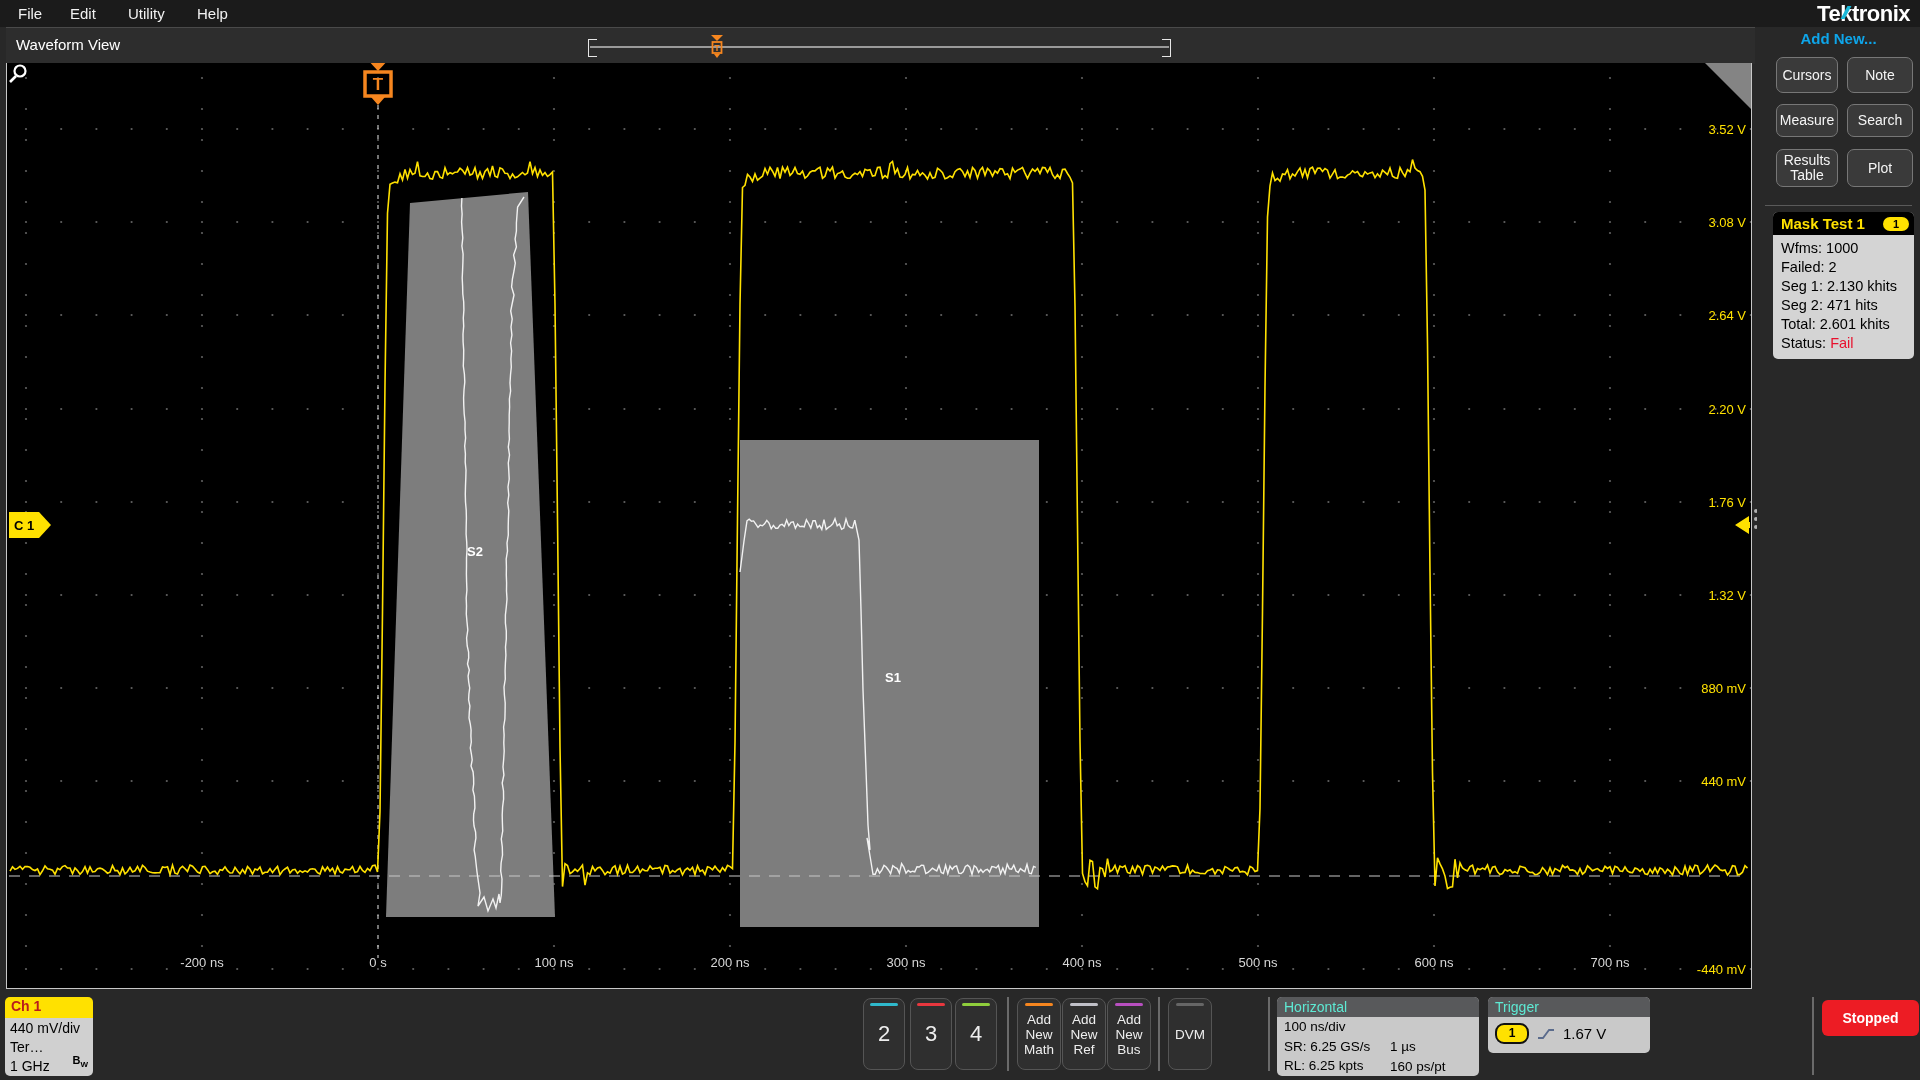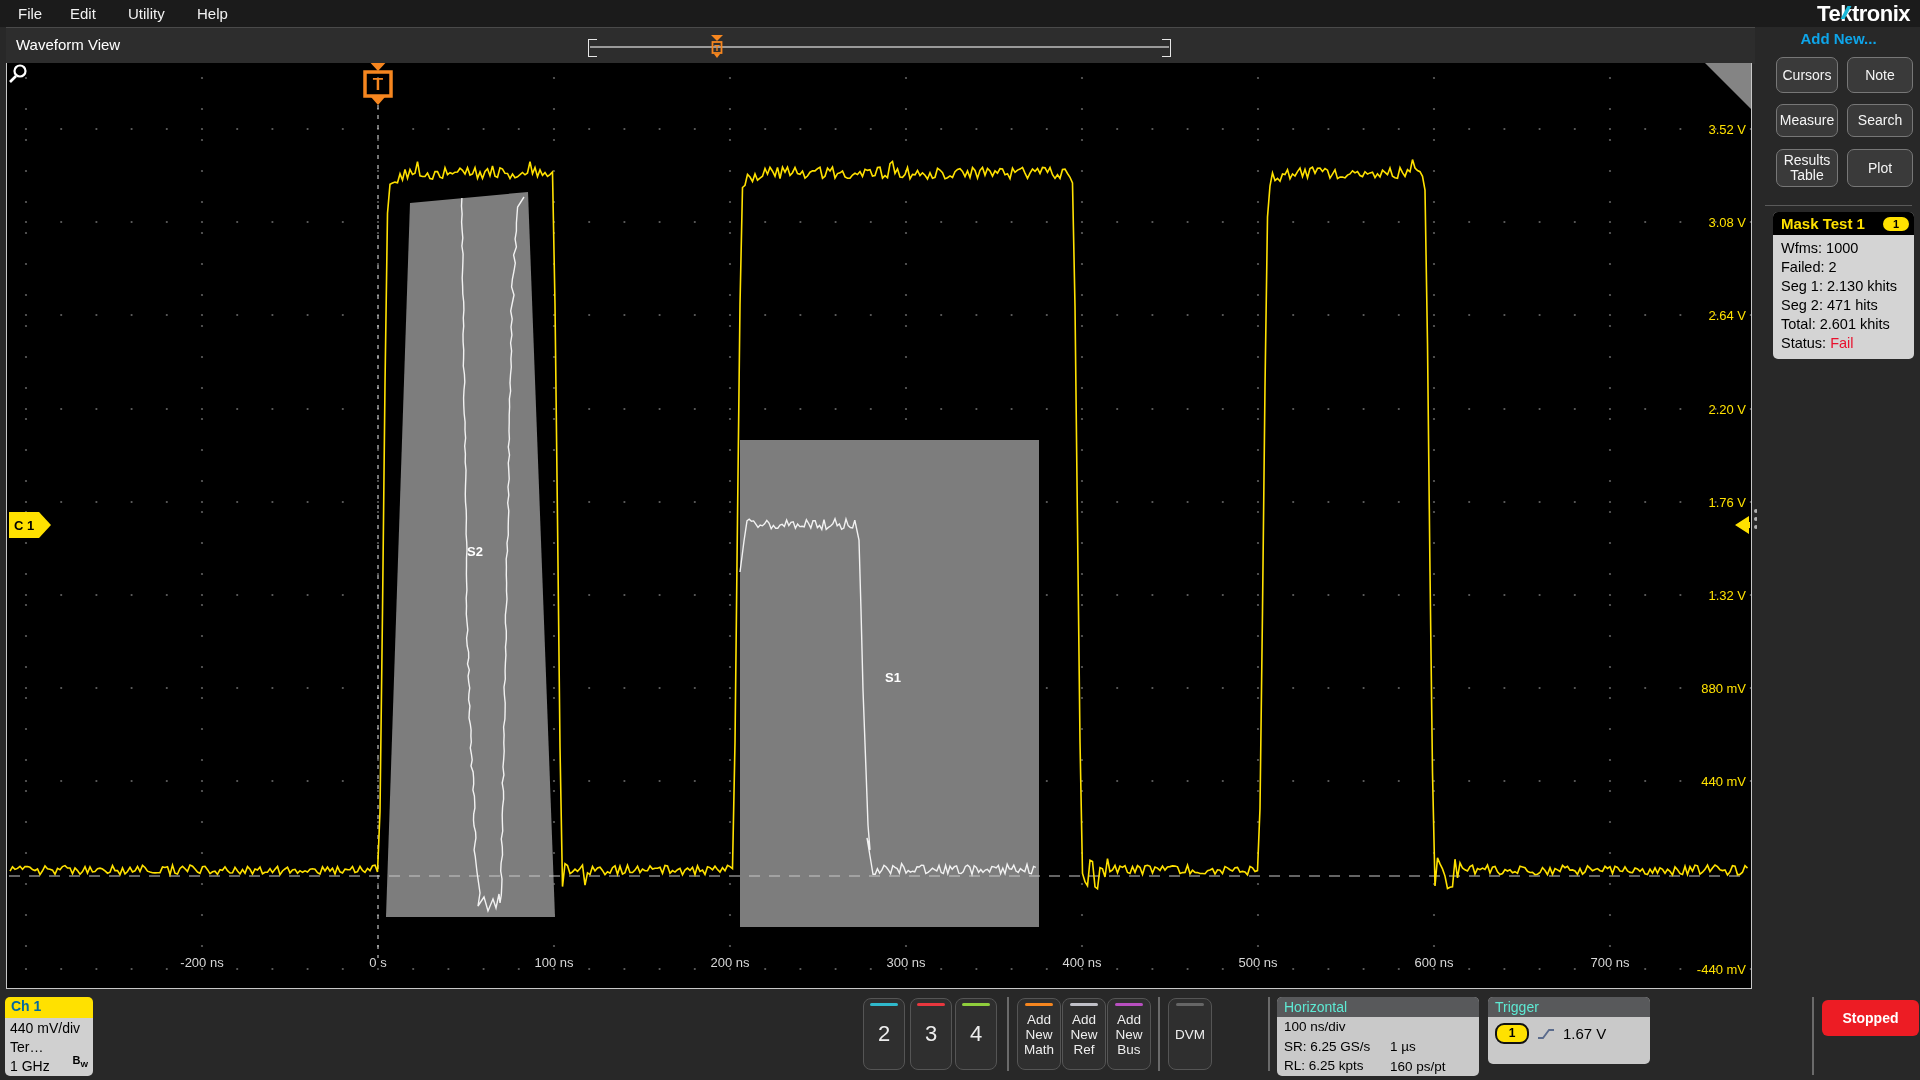--- a/index.html
+++ b/index.html
@@ -44,21 +44,21 @@
   .sep-h{position:absolute;left:8px;right:8px;top:178px;height:1px;background:#5a5a5a;}
   .maskpanel{position:absolute;left:16px;top:185px;width:141px;border-radius:5px;overflow:hidden;background:#d4d4d4;}
   .maskhdr{background:#000;color:#ffe100;font-weight:bold;font-size:15px;padding:3px 6px 3px 8px;position:relative;}
   .maskbadge{position:absolute;right:5px;top:5px;width:26px;height:14px;background:#ffe100;border-radius:7px;
         color:#000;font-size:11px;font-weight:bold;text-align:center;line-height:14px;}
   .maskbody{padding:4px 6px 6px 8px;color:#000;font-size:14.5px;line-height:19px;}
   .fail{color:#e8112d;}
   
   .bottombar{position:absolute;left:0;top:993px;width:1920px;height:87px;background:#282828;}
   .chbadge{position:absolute;left:5px;top:4px;width:88px;height:79px;border-radius:5px;overflow:hidden;cursor:default;}
-  .chbadge .hdr{background:#ffe100;color:#0369a1;font-size:14px;font-weight:bold;padding:1px 6px;height:19px;}
+  .chbadge .hdr{background:#ffe100;color:#b91c1c;font-size:14px;font-weight:bold;padding:1px 6px;height:19px;}
   .chbadge .bdy{background:#d0d0d0;color:#000;font-size:14px;line-height:19px;padding:1px 5px;height:58px;position:relative;}
   .bwglyph{position:absolute;right:5px;bottom:4px;font-size:11px;font-weight:bold;color:#000;}
   .bwglyph sub{font-size:8px;}
   .chnum{position:absolute;top:5px;width:42px;height:72px;background:#2f2f2f;border:1px solid #555;
         border-radius:8px;color:#eee;font-size:22px;display:flex;align-items:center;justify-content:center;cursor:default;}
   .chnum .stripe,.abtn .stripe{position:absolute;top:4px;left:50%;transform:translateX(-50%);width:28px;height:3px;border-radius:2px;}
   .abtn{position:absolute;top:5px;width:44px;height:72px;background:#2f2f2f;border:1px solid #555;border-radius:8px;
         color:#eee;font-size:13.5px;line-height:15px;display:flex;align-items:center;justify-content:center;
         text-align:center;white-space:pre-line;cursor:default;}
   .vsep{position:absolute;top:4px;width:2px;height:74px;background:#6a6a6a;}
@@ -965,21 +965,21 @@
 
   <div class="vsep" style="left:1268px"></div>
 
   <div class="infopanel" style="left:1277px;width:202px;height:79px">
     <div class="hdr">Horizontal</div>
     <div class="row"><span>100 ns/div</span><span class="h-col2">1 µs</span></div>
     <div class="row"><span>SR: 6.25 GS/s</span><span class="h-col2">160 ps/pt</span></div>
     <div class="row"><span>RL: 6.25 kpts</span><span class="h-col2"><span class="ticon">T</span><span>21%</span></span></div>
   </div>
 
-  <div class="infopanel" style="left:1488px;width:162px;height:67px">
+  <div class="infopanel" style="left:1488px;width:162px;height:56px">
     <div class="hdr">Trigger</div>
     <div class="trigrow">
       <span class="trigpill">1</span>
       <svg width="16" height="14">
         <polyline points="0,11 5,11 11,3 16,3" fill="none" stroke="#5a6b8c" stroke-width="1.8"></polyline>
       </svg>
       <span>1.67 V</span>
     </div>
   </div>
 

